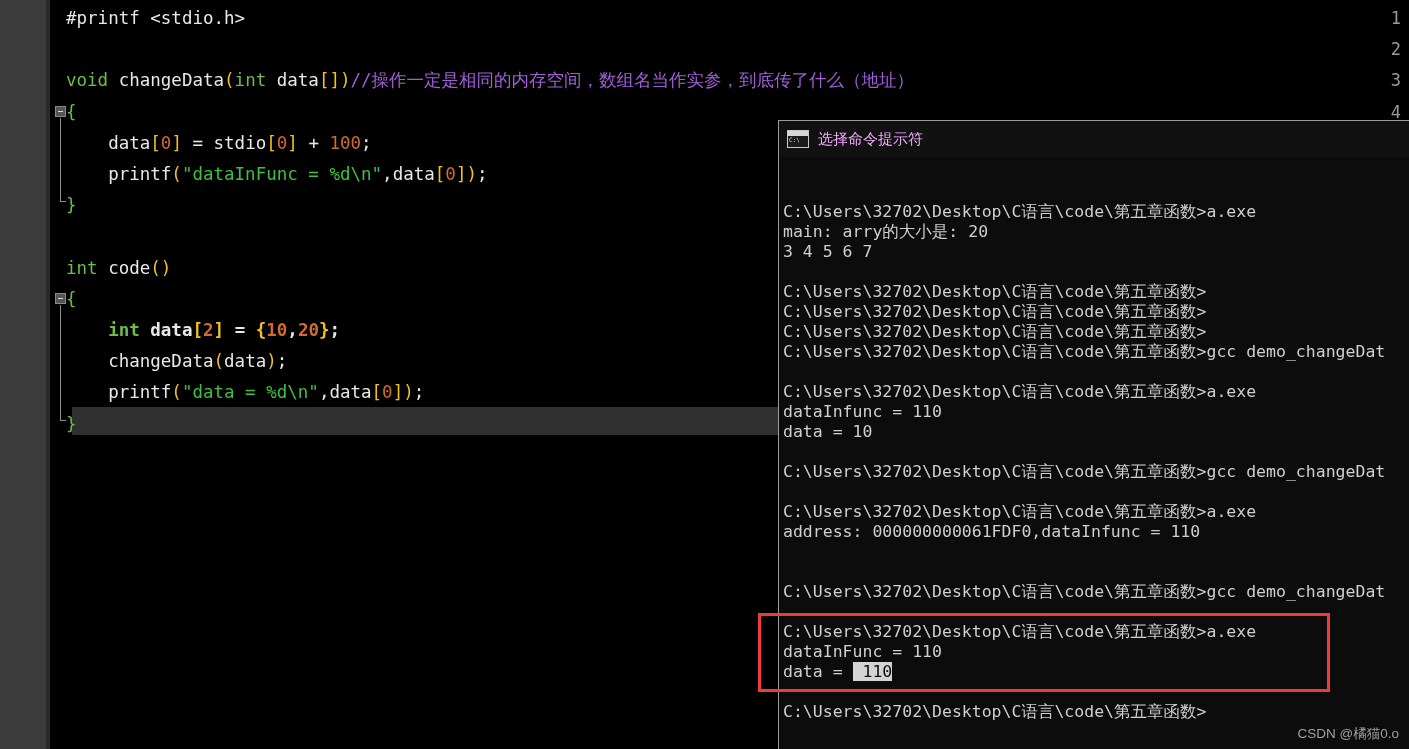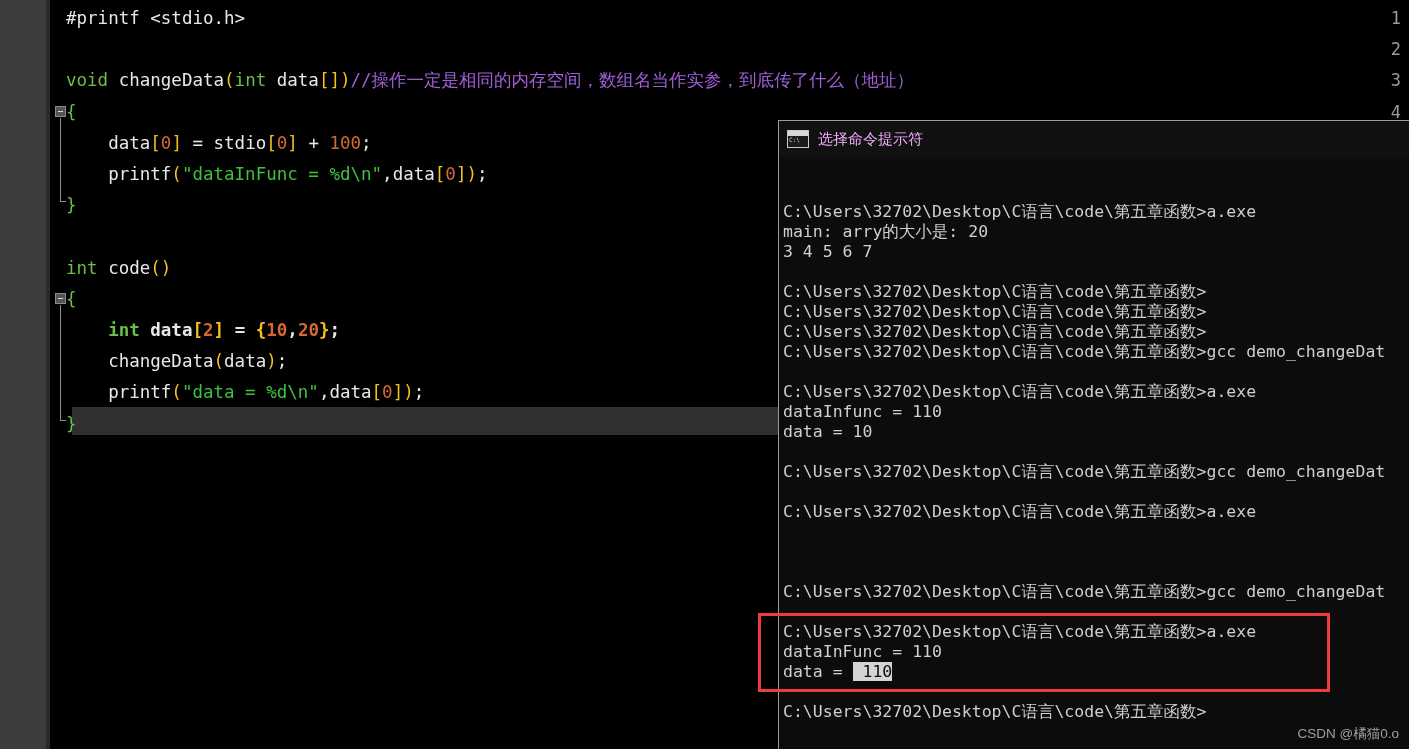--- a/index.html
+++ b/index.html
@@ -260,20 +260,21 @@
         <div class="cline" style="top: 161px;">C:\Users\32702\Desktop\C语言\code\第五章函数&gt;</div>
         <div class="cline" style="top: 181px;">C:\Users\32702\Desktop\C语言\code\第五章函数&gt;gcc demo_changeDat</div>
         <div class="cline" style="top: 201px;"></div>
         <div class="cline" style="top: 221px;">C:\Users\32702\Desktop\C语言\code\第五章函数&gt;a.exe</div>
         <div class="cline" style="top: 241px;">dataInfunc = 110</div>
         <div class="cline" style="top: 261px;">data = 10</div>
         <div class="cline" style="top: 281px;"></div>
         <div class="cline" style="top: 301px;">C:\Users\32702\Desktop\C语言\code\第五章函数&gt;gcc demo_changeDat</div>
         <div class="cline" style="top: 321px;"></div>
         <div class="cline" style="top: 341px;">C:\Users\32702\Desktop\C语言\code\第五章函数&gt;a.exe</div>
+        <div class="cline" style="top: 361px;">address: 000000000061FDF0,dataInfunc = 110</div>
         <div class="cline" style="top: 401px;"></div>
         <div class="cline" style="top: 421px;">C:\Users\32702\Desktop\C语言\code\第五章函数&gt;gcc demo_changeDat</div>
         <div class="cline" style="top: 441px;"></div>
         <div class="cline" style="top: 461px;">C:\Users\32702\Desktop\C语言\code\第五章函数&gt;a.exe</div>
         <div class="cline" style="top: 481px;">dataInFunc = 110</div>
         <div class="cline" style="top: 501px; text-align: center;"><span>data = </span><span class="sel"> 110</span></div>
         <div class="cline" style="top: 521px;"></div>
         <div class="cline" style="top: 541px;">C:\Users\32702\Desktop\C语言\code\第五章函数&gt;</div>
       </div>
   </div>

